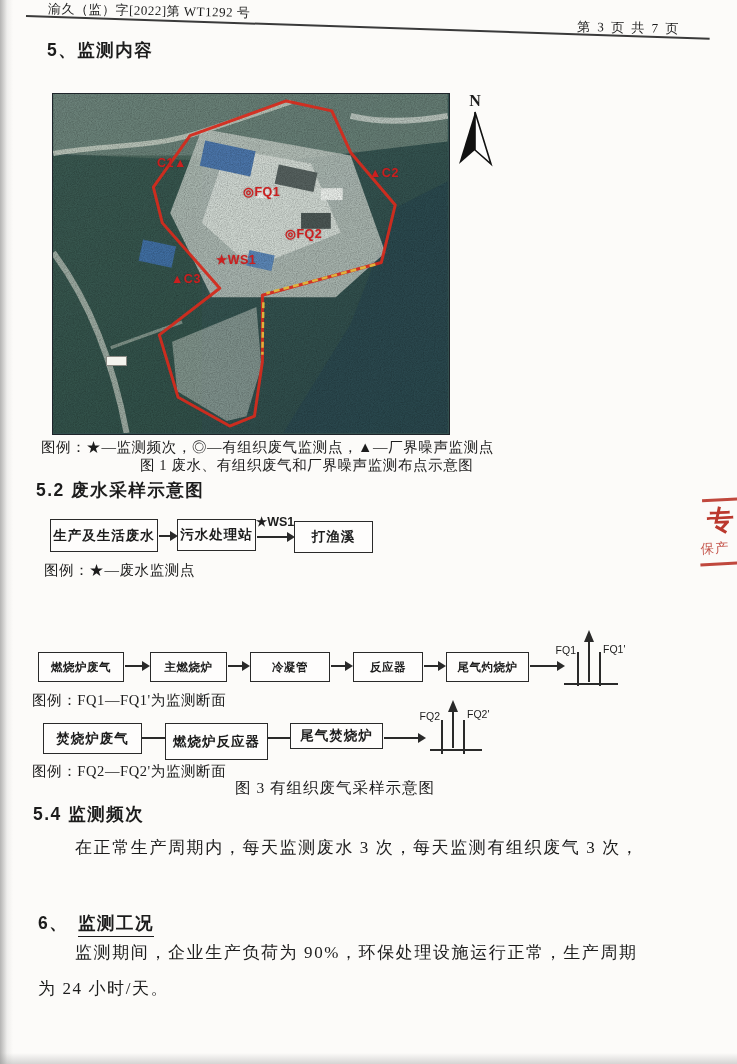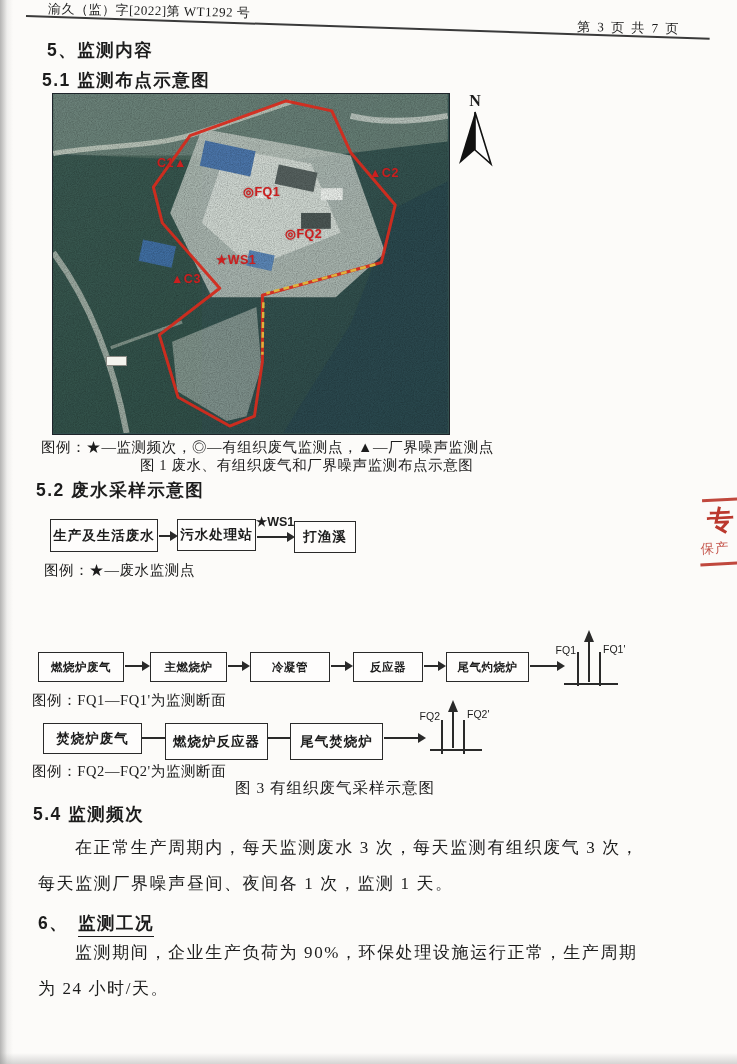--- a/index.html
+++ b/index.html
@@ -56,21 +56,20 @@
 <div class="page">
 
   <div class="abs edge-left"></div>
   <div class="abs edge-bottom"></div>
 
   <div class="abs hdr-left">渝久（监）字[2022]第 WT1292 号</div>
   <div class="abs hdr-right">第 3 页 共 7 页</div>
   <div class="abs hdr-rule"></div>
 
   <div class="abs h-sec" style="left:47px;top:38px;">5、监测内容</div>
-  <div class="abs h-sec" style="left:42px;top:68px;">5.1 监测布点示意图</div>
 
   <div class="abs map">
     <svg width="395" height="339" viewBox="0 0 398 342">
       <defs>
         <linearGradient id="gBase" x1="0" y1="0" x2="1" y2="1">
           <stop offset="0" stop-color="#46625e"></stop>
           <stop offset="0.55" stop-color="#33514e"></stop>
           <stop offset="1" stop-color="#2b4747"></stop>
         </linearGradient>
         <filter id="speckle">
@@ -121,21 +120,21 @@
   <div class="abs legend-line" style="left:140px;top:456px;">图 1 废水、有组织废气和厂界噪声监测布点示意图</div>
 
   <div class="abs h-sec" style="left:36px;top:478px;">5.2 废水采样示意图</div>
 
   <div class="abs" style="left:0;top:0;">
     <div class="fbox big" style="left:50px;top:519px;width:108px;height:33px;">生产及生活废水</div>
     <div class="harrow" style="left:159px;top:535px;width:17px;"></div>
     <div class="fbox big" style="left:177px;top:519px;width:79px;height:32px;">污水处理站</div>
     <div class="ws1-label" style="left:256px;top:514px;">★WS1</div>
     <div class="harrow" style="left:257px;top:536px;width:36px;"></div>
-    <div class="fbox big" style="left:294px;top:521px;width:62px;height:32px;">打渔溪</div>
+    <div class="fbox big" style="left:294px;top:521px;width:79px;height:32px;">打渔溪</div>
   </div>
 
   <div class="abs legend-line" style="left:44px;top:561px;">图例：★—废水监测点</div>
 
 
   <div class="abs">
     <div class="fbox small" style="left:38px;top:652px;width:86px;height:30px;">燃烧炉废气</div>
     <div class="harrow" style="left:125px;top:665px;width:23px;"></div>
     <div class="fbox small" style="left:150px;top:652px;width:77px;height:30px;">主燃烧炉</div>
     <div class="harrow" style="left:228px;top:665px;width:20px;"></div>
@@ -156,39 +155,38 @@
     <div class="stack-label" style="left:603px;top:643px;">FQ1'</div>
   </div>
 
   <div class="abs legend-line" style="left:32px;top:691px;">图例：FQ1—FQ1'为监测断面</div>
 
   <div class="abs">
     <div class="fbox big" style="left:43px;top:723px;width:99px;height:31px;">焚烧炉废气</div>
     <div class="hline" style="left:142px;top:737px;width:23px;"></div>
     <div class="fbox big" style="left:165px;top:723px;width:103px;height:37px;">燃烧炉反应器</div>
     <div class="hline" style="left:268px;top:737px;width:22px;"></div>
-    <div class="fbox big" style="left:290px;top:723px;width:93px;height:37px;">尾气焚烧炉</div>
+    <div class="fbox big" style="left:290px;top:723px;width:93px;height:26px;">尾气焚烧炉</div>
     <div class="harrow" style="left:384px;top:737px;width:40px;"></div>
     <svg class="abs" style="left:425px;top:698px;" width="62" height="60" viewBox="0 0 62 60">
       <line x1="17" y1="22" x2="17" y2="56" stroke="#2a2a2a" stroke-width="2"></line>
       <line x1="39" y1="22" x2="39" y2="56" stroke="#2a2a2a" stroke-width="2"></line>
       <line x1="5" y1="52" x2="57" y2="52" stroke="#2a2a2a" stroke-width="2"></line>
       <line x1="28" y1="50" x2="28" y2="12" stroke="#2a2a2a" stroke-width="2"></line>
       <polygon points="28,2 23,14 33,14" fill="#2a2a2a"></polygon>
     </svg>
     <div class="stack-label" style="left:412px;top:710px;width:28px;text-align:right;">FQ2</div>
     <div class="stack-label" style="left:467px;top:708px;">FQ2'</div>
   </div>
 
   <div class="abs legend-line" style="left:32px;top:762px;">图例：FQ2—FQ2'为监测断面</div>
   <div class="abs caption-line" style="left:235px;top:778px;">图 3 有组织废气采样示意图</div>
 
   <div class="abs h-sec" style="left:33px;top:802px;">5.4 监测频次</div>
   <div class="abs body-line" style="left:75px;top:836px;">在正常生产周期内，每天监测废水 3 次，每天监测有组织废气 3 次，</div>
-  <div class="abs body-line" style="left:38px;top:872px;">每天监测厂界噪声昼间、夜间各 1 次，监测 1 天。</div>
 
   <div class="abs h-sec" style="left:38px;top:911px;">6、</div>
   <div class="abs h-sec underline" style="left:78px;top:911px;">监测工况</div>
   <div class="abs body-line" style="left:75px;top:941px;">监测期间，企业生产负荷为 90%，环保处理设施运行正常，生产周期</div>
   <div class="abs body-line" style="left:38px;top:977px;">为 24 小时/天。</div>
 
   <div class="abs stamp">
     <div class="stamp-inner">
       <div class="stamp-bar" style="left:5px;top:4px;width:50px;"></div>
       <div class="stamp-c1">专</div>

